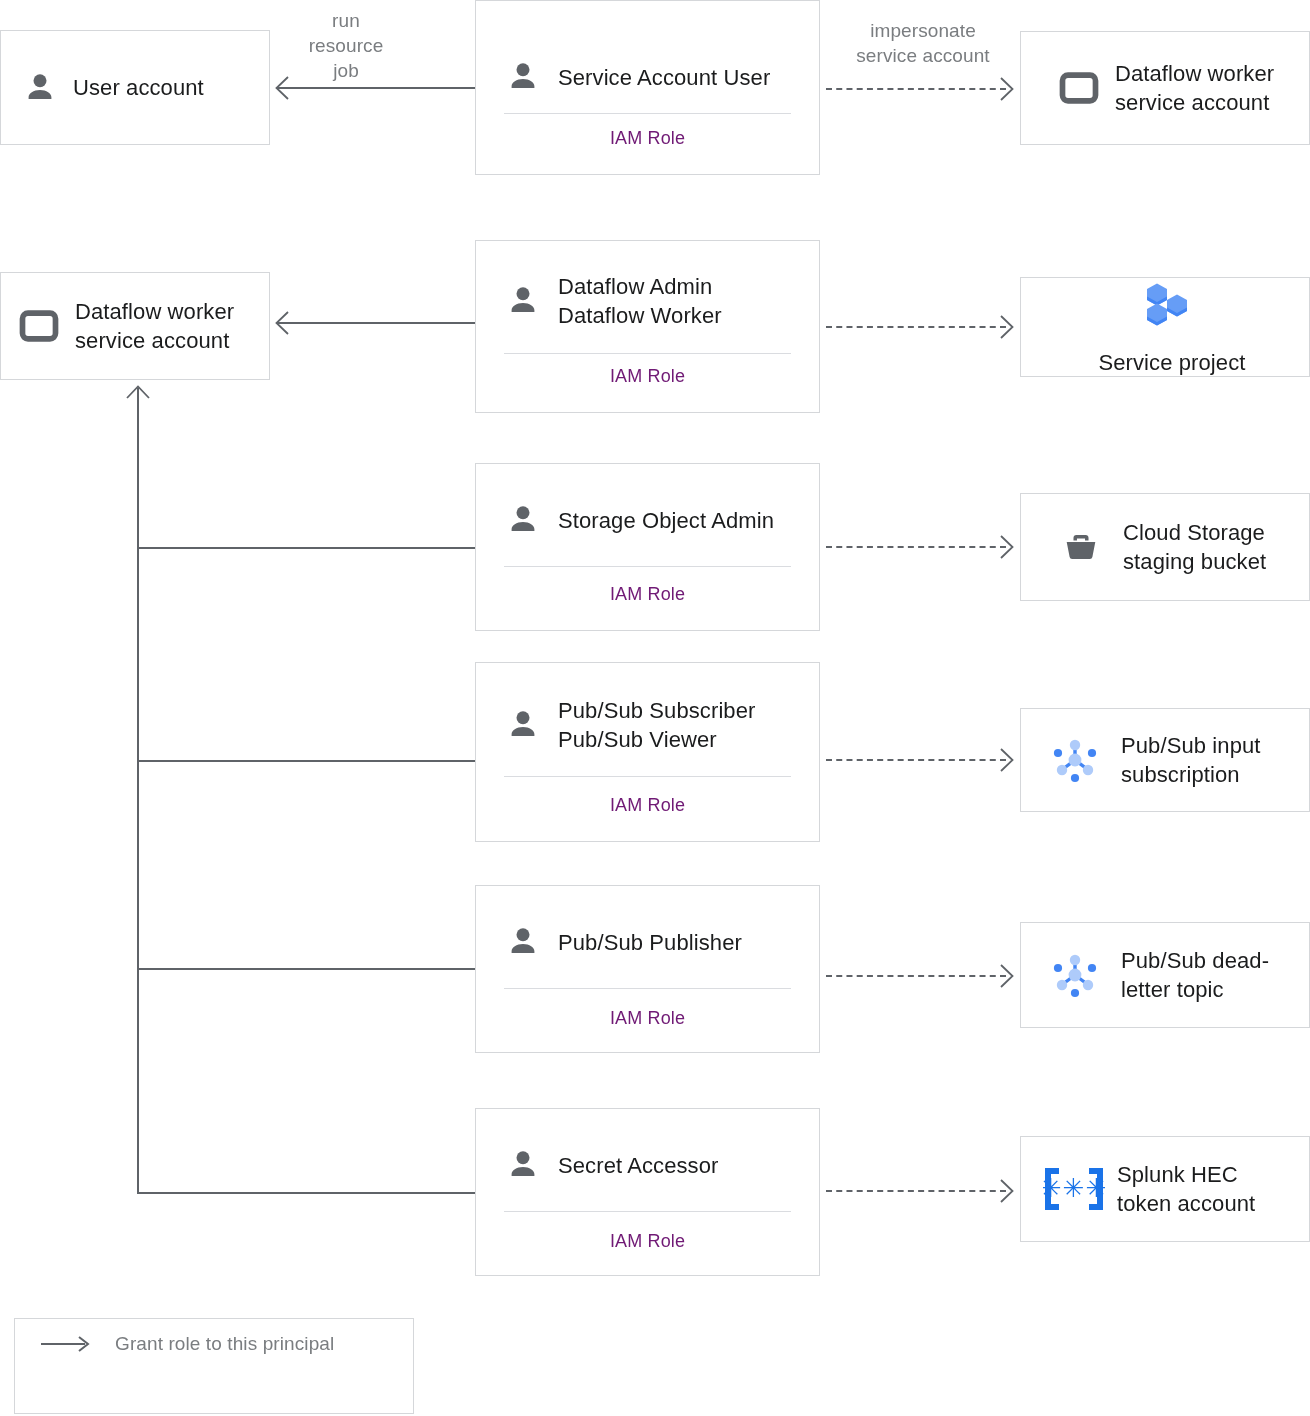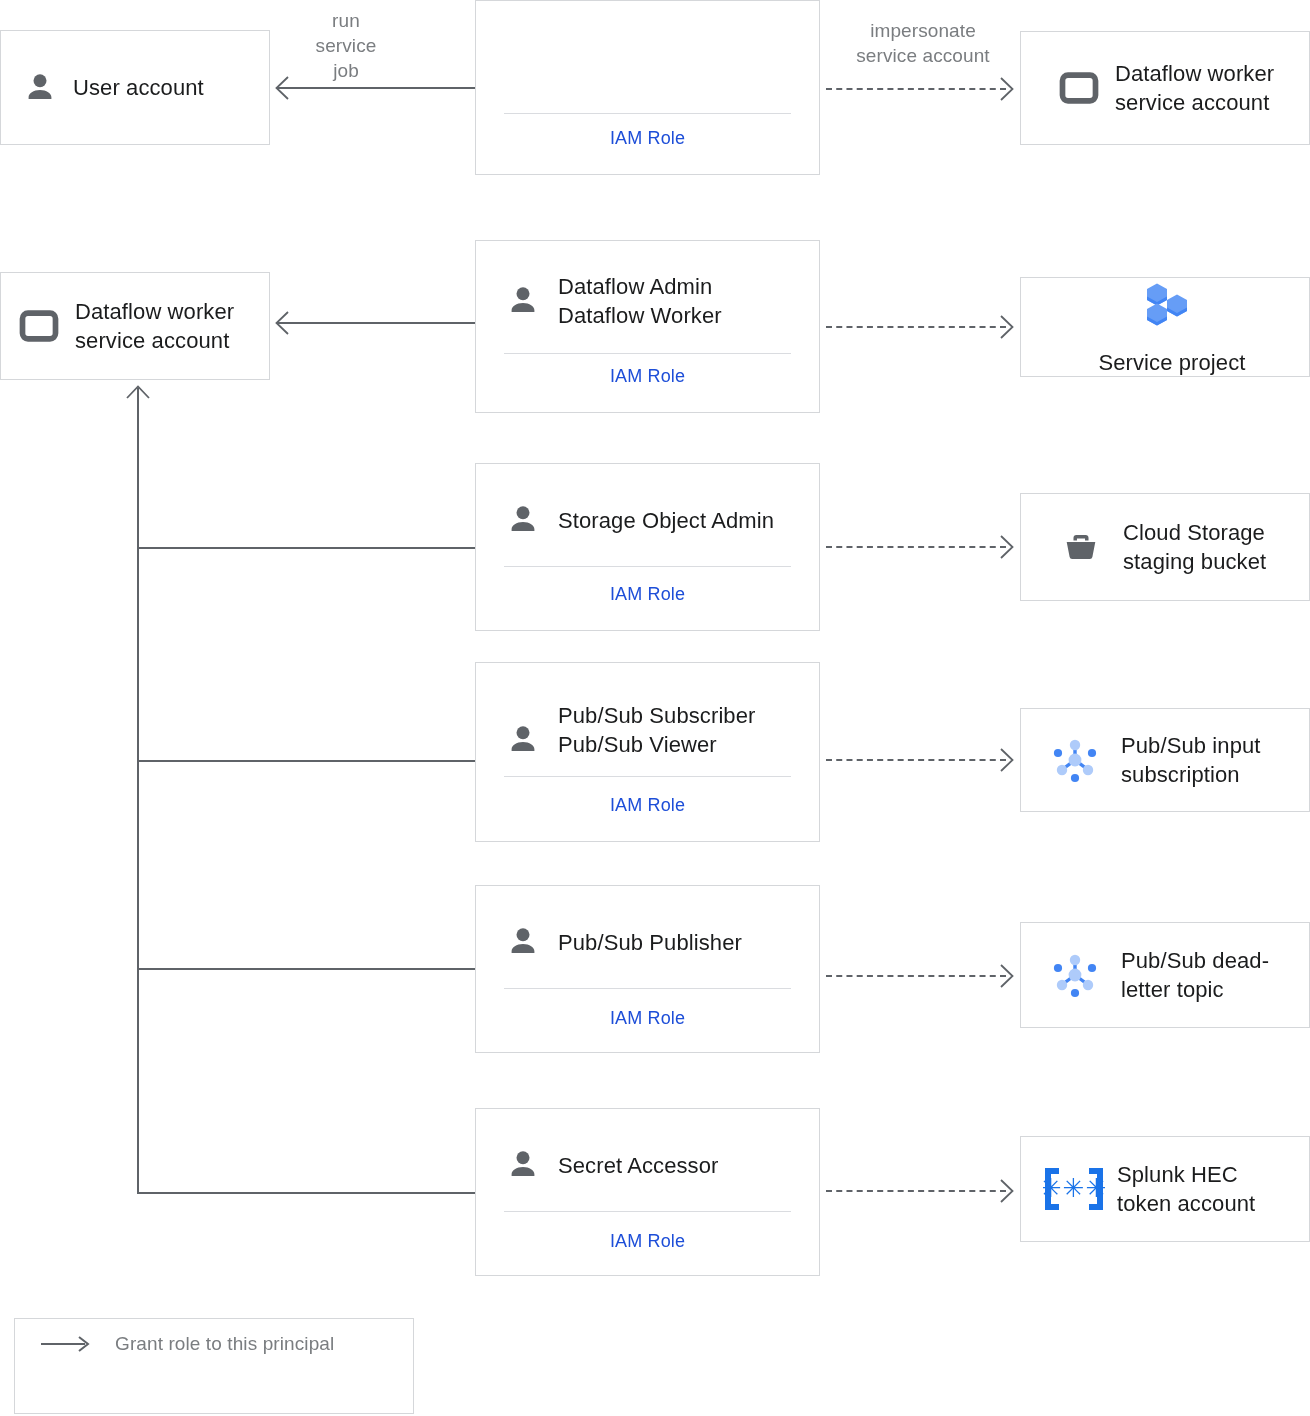--- a/index.html
+++ b/index.html
@@ -68,21 +68,21 @@
   .iam-divider {
     position: absolute;
     height: 1px;
     background: #dadce0;
   }
   .iam-footer {
     position: absolute;
     left: 0; right: 0;
     text-align: center;
     font-size: 18px;
-    color: #1d4ed8;
+    color: #701a75;
     letter-spacing: 0.15px;
   }
   
   .icon {
     flex: 0 0 auto;
     display: block;
   }
   
   .hline, .vline {
     position: absolute;
@@ -137,29 +137,36 @@
     <div class="node-inner">
       <svg class="icon" width="38" height="38" viewBox="0 0 24 24">
         <circle cx="12" cy="7.4" r="4.1" fill="#5f6368"></circle>
         <path d="M12 13.2c-4.1 0-7.2 2.1-7.2 4.6V19h14.4v-1.2c0-2.5-3.1-4.6-7.2-4.6z" fill="#5f6368"></path>
       </svg>
       <span class="node-label">User account</span>
     </div>
   </div>
 
   <div class="edge-label" style="left:286px; top:8px; width:120px;">run
-service
+resource
 job</div>
 
   <div class="hline" style="left:277px; top:87px; width:198px;"></div>
   <svg class="arrowhead" style="left:268px; top:76px;" width="22" height="24" viewBox="0 0 22 24">
     <path d="M20 1 L8.5 12 L20 23" fill="none" stroke="#5f6368" stroke-width="1.8"></path>
   </svg>
 
   <div class="iam-card" style="left:475px; top:0px; width:345px; height:175px;">
+    <div class="iam-head" style="top:52px; height:48px;">
+      <svg class="icon" width="38" height="38" viewBox="0 0 24 24">
+        <circle cx="12" cy="7.4" r="4.1" fill="#5f6368"></circle>
+        <path d="M12 13.2c-4.1 0-7.2 2.1-7.2 4.6V19h14.4v-1.2c0-2.5-3.1-4.6-7.2-4.6z" fill="#5f6368"></path>
+      </svg>
+      <span class="iam-role-name">Service Account User</span>
+    </div>
     <div class="iam-divider" style="left:28px; right:28px; top:112px;"></div>
     <div class="iam-footer" style="top:127px;">IAM Role</div>
   </div>
 
   <div class="edge-label" style="left:832px; top:18px; width:182px;">impersonate
 service account</div>
 
   <div class="dash-h" style="left:826px; top:88px; width:180px;"></div>
   <svg class="arrowhead" style="left:999px; top:77px;" width="22" height="24" viewBox="0 0 22 24">
     <path d="M2 1 L13.5 12 L2 23" fill="none" stroke="#5f6368" stroke-width="1.8"></path>
@@ -259,21 +266,21 @@
       <svg class="icon" width="44" height="44" viewBox="0 0 24 24">
         <path d="M9.5 5.5h5a1.6 1.6 0 0 1 1.6 1.6v1.4h-1.9V7.4h-4.4v1.1H7.9V7.1A1.6 1.6 0 0 1 9.5 5.5z" fill="#5f6368"></path>
         <path d="M4.2 9.3h15.6l-1.6 8.1a1.4 1.4 0 0 1-1.4 1.1H7.2a1.4 1.4 0 0 1-1.4-1.1z" fill="#5f6368"></path>
       </svg>
       <span class="node-label">Cloud Storage
 staging bucket</span>
     </div>
   </div>
 
   <div class="iam-card" style="left:475px; top:662px; width:345px; height:180px;">
-    <div class="iam-head" style="top:28px; height:68px;align-items:flex-end;">
+    <div class="iam-head" style="top:28px; height:68px;">
       <svg class="icon" width="38" height="38" viewBox="0 0 24 24">
         <circle cx="12" cy="7.4" r="4.1" fill="#5f6368"></circle>
         <path d="M12 13.2c-4.1 0-7.2 2.1-7.2 4.6V19h14.4v-1.2c0-2.5-3.1-4.6-7.2-4.6z" fill="#5f6368"></path>
       </svg>
       <span class="iam-role-name">Pub/Sub Subscriber
 Pub/Sub Viewer</span>
     </div>
     <div class="iam-divider" style="left:28px; right:28px; top:113px;"></div>
     <div class="iam-footer" style="top:132px;">IAM Role</div>
   </div>

